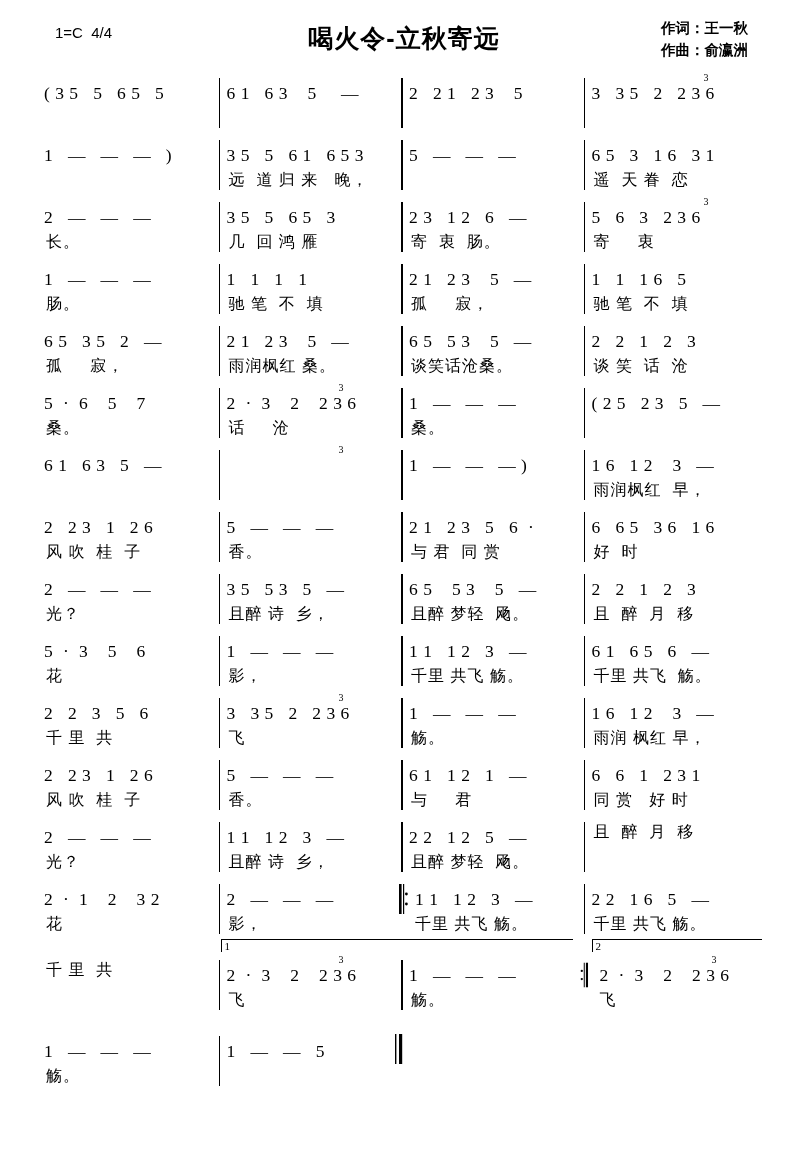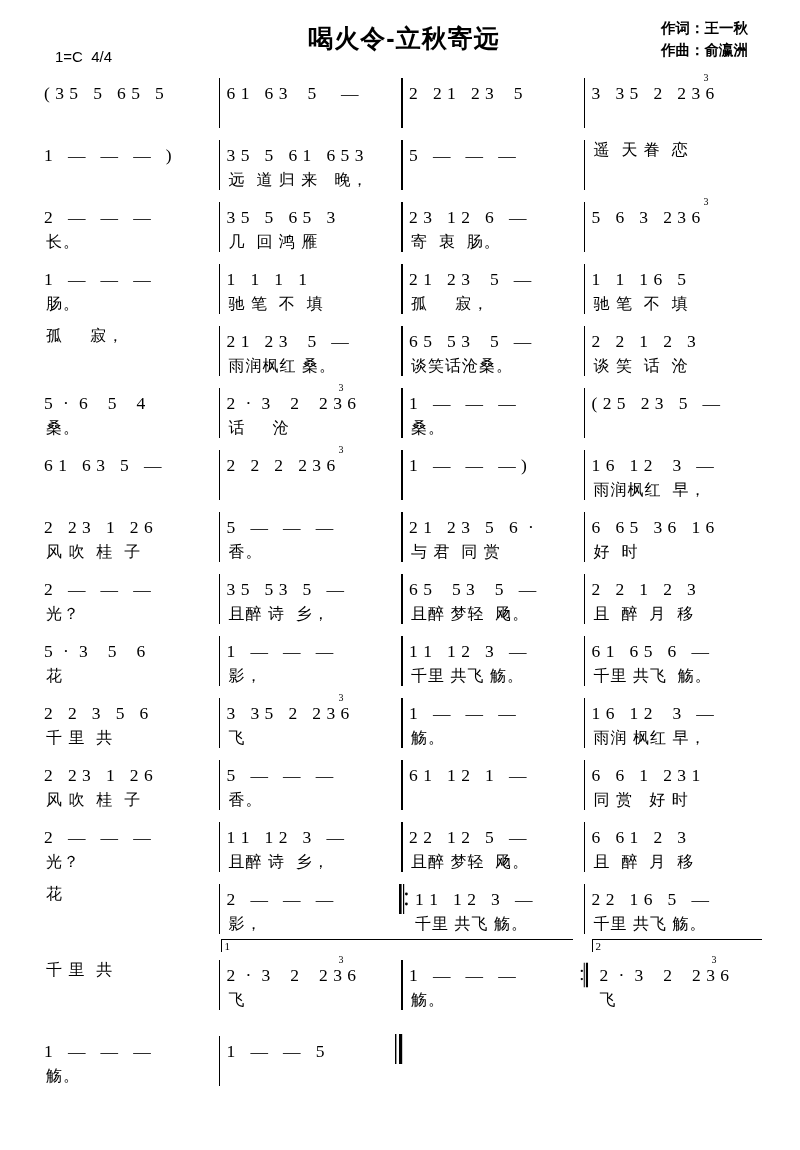--- a/index.html
+++ b/index.html
@@ -32,21 +32,21 @@
     top: 22px;
     text-align: center;
     font-size: 25px;
     font-weight: bold;
     font-family: "Liberation Sans", sans-serif;
     letter-spacing: 1px;
   }
   .keysig {
     position: absolute;
     left: 55px;
-    top: 48px;
+    top: 24px;
     font-size: 15px;
     font-family: "Liberation Sans", sans-serif;
     white-space: pre;
   }
   .credits {
     position: absolute;
     right: 52px;
     top: 18px;
     font-size: 14.5px;
     font-family: "Liberation Sans", sans-serif;
@@ -169,40 +169,42 @@
       </div>
       <div class="meas bar">
         <div class="nl">3 5   5   6 1   6 5 3</div>
         <div class="ly">远  道 归 来   晚，</div>
       </div>
       <div class="meas bar">
         <div class="nl">5   —   —   —</div>
         <div class="ly"></div>
       </div>
       <div class="meas bar">
+        <div class="nl">6 5   3   1 6   3 1</div>
         <div class="ly">遥  天 眷  恋</div>
       </div>
     </div>
 
     <div class="row">
       <div class="meas">
         <div class="nl">2   —   —   —</div>
         <div class="ly">长。</div>
       </div>
       <div class="meas bar">
         <div class="nl">3 5   5   6 5   3</div>
         <div class="ly">几  回 鸿 雁</div>
       </div>
       <div class="meas bar">
         <div class="nl">2 3   1 2   6   —</div>
         <div class="ly">寄  衷  肠。</div>
       </div>
       <div class="meas bar">
         <div class="trip" style="left:120px;top:-2px;">3</div>
         <div class="nl">5   6   3   2 3 6</div>
+        <div class="ly">寄     衷</div>
       </div>
     </div>
 
     <div class="row">
       <div class="meas">
         <div class="nl">1   —   —   —</div>
         <div class="ly">肠。</div>
       </div>
       <div class="meas bar">
         <div class="nl">1   1   1   1</div>
@@ -213,39 +215,40 @@
         <div class="ly">孤     寂，</div>
       </div>
       <div class="meas bar">
         <div class="nl">1   1   1 6   5</div>
         <div class="ly">驰 笔  不  填</div>
       </div>
     </div>
 
     <div class="row">
       <div class="meas">
+        <div class="nl">6 5   3 5   2   —</div>
         <div class="ly">孤     寂，</div>
       </div>
       <div class="meas bar">
         <div class="nl">2 1   2 3    5   —</div>
         <div class="ly">雨润枫红 桑。</div>
       </div>
       <div class="meas bar">
         <div class="nl">6 5   5 3    5   —</div>
         <div class="ly">谈笑话沧桑。</div>
       </div>
       <div class="meas bar">
         <div class="nl">2   2   1   2   3</div>
         <div class="ly">谈 笑  话  沧</div>
       </div>
     </div>
 
     <div class="row">
       <div class="meas">
-        <div class="nl">5  ·  6    5    4</div>
+        <div class="nl">5  ·  6    5    7</div>
         <div class="ly">桑。</div>
       </div>
       <div class="meas bar">
         <div class="trip" style="left:120px;top:-2px;">3</div>
         <div class="nl">2  ·  3    2    2 3 6</div>
         <div class="ly">话     沧</div>
       </div>
       <div class="meas bar">
         <div class="nl">1   —   —   —</div>
         <div class="ly">桑。</div>
@@ -256,21 +259,20 @@
       </div>
     </div>
 
     <div class="row">
       <div class="meas">
         <div class="nl">6 1   6 3   5   —</div>
         <div class="ly"></div>
       </div>
       <div class="meas bar">
         <div class="trip" style="left:120px;top:-2px;">3</div>
-        <div class="nl">2   2   2   2 3 6</div>
         <div class="ly"></div>
       </div>
       <div class="meas bar">
         <div class="nl">1   —   —   — )</div>
         <div class="ly"></div>
       </div>
       <div class="meas bar">
         <div class="nl">1 6   1 2    3   —</div>
         <div class="ly">雨润枫红  早，</div>
       </div>
@@ -357,20 +359,21 @@
       <div class="meas">
         <div class="nl">2   2 3   1   2 6</div>
         <div class="ly">风 吹  桂  子</div>
       </div>
       <div class="meas bar">
         <div class="nl">5   —   —   —</div>
         <div class="ly">香。</div>
       </div>
       <div class="meas bar">
         <div class="nl">6 1   1 2   1   —</div>
+        <div class="ly">与     君</div>
       </div>
       <div class="meas bar">
         <div class="nl">6   6   1   2 3 1</div>
         <div class="ly">同 赏   好 时</div>
       </div>
     </div>
 
     <div class="row">
       <div class="meas">
         <div class="nl">2   —   —   —</div>
@@ -378,27 +381,27 @@
       </div>
       <div class="meas bar">
         <div class="nl">1 1   1 2   3   —</div>
         <div class="ly">且醉 诗  乡，</div>
       </div>
       <div class="meas bar">
         <div class="nl">2 2   1 2   5   —</div>
         <div class="ly">且醉 梦轻  飏。</div>
       </div>
       <div class="meas bar">
-        <div class="nl">6   6 1   2   3</div>
         <div class="ly">且  醉  月  移</div>
       </div>
     </div>
 
     <div class="row">
       <div class="meas">
+        <div class="nl">2  ·  1    2    3 2</div>
         <div class="ly">花</div>
       </div>
       <div class="meas bar">
         <div class="nl">2   —   —   —</div>
         <div class="ly">影，</div>
       </div>
       <div class="meas">
         <svg class="repeat-open" style="left:-2px;" viewBox="0 0 9 34">
           <rect x="0" y="2" width="2.6" height="30" fill="#000"></rect>
           <rect x="4" y="2" width="1.2" height="30" fill="#000"></rect>

